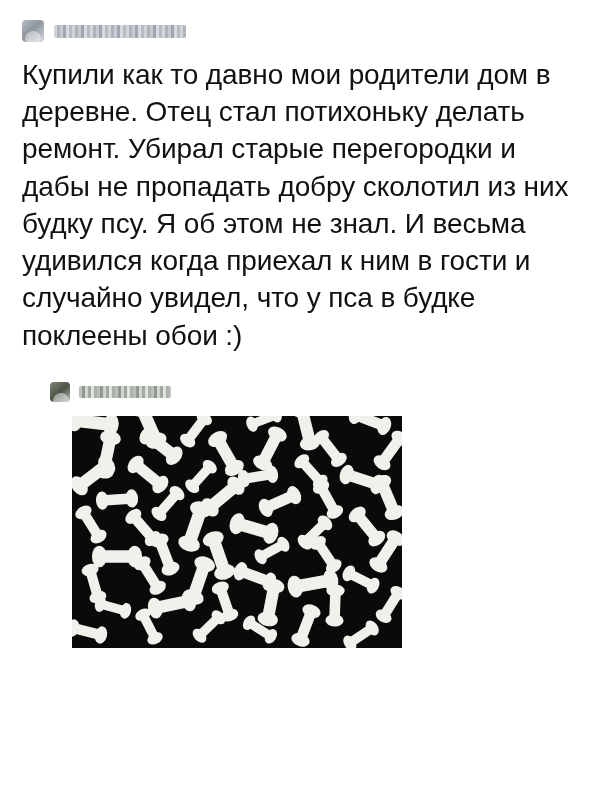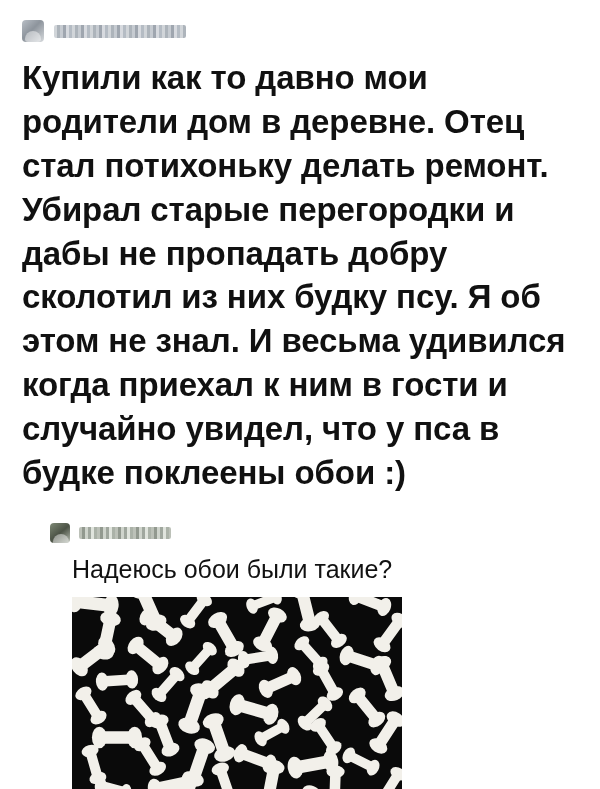--- a/index.html
+++ b/index.html
@@ -80,23 +80,23 @@
         #b9beb5 0px, #b9beb5 3px,
         #8d948a 3px, #8d948a 6px,
         #cdd2ca 6px, #cdd2ca 9px,
         #9ba399 9px, #9ba399 12px,
         #dfe3dc 12px, #dfe3dc 15px,
         #a7aea4 15px, #a7aea4 18px);
   }
 
   .post-body {
     margin-top: 12px;
-    font-size: 33px;
+    font-size: 28px;
     line-height: 1.33;
-    font-weight: 700;
+    font-weight: 400;
     letter-spacing: -0.1px;
     color: #111111;
     max-width: 562px;
   }
 
   
   .reply {
     margin: 26px 0 0 0;
     padding-left: 50px;
   }
@@ -158,21 +158,20 @@
       <div class="name-blur w1"></div>
     </div>
     <div class="post-body">Купили как то давно мои родители дом в деревне. Отец стал потихоньку делать ремонт. Убирал старые перегородки и дабы не пропадать добру сколотил из них будку псу. Я об этом не знал. И весьма удивился когда приехал к ним в гости и случайно увидел, что у пса в будке поклеены обои :)</div>
   </div>
 
   <div class="reply">
     <div class="reply-header">
       <div class="avatar small"></div>
       <div class="name-blur w2"></div>
     </div>
-    <div class="reply-text">Надеюсь обои были такие?</div>
 
     <div class="photo-wrap">
       <div class="photo" id="bone-photo" style="background: rgb(10, 10, 10);">
           <div class="bone" style="left: 4.35878px; top: 0.992648px; background: rgb(242, 240, 234); transform: rotate(7deg) scale(1.17);"></div>
           <div class="bone" style="left: 60.4106px; top: 3.29203px; background: rgb(242, 240, 234); transform: rotate(66deg) scale(1.14);"></div>
           <div class="bone" style="left: 107.044px; top: 7.97373px; background: rgb(242, 240, 234); transform: rotate(-53deg) scale(0.89);"></div>
           <div class="bone" style="left: 174.899px; top: -1.40966px; background: rgb(242, 240, 234); transform: rotate(-21deg) scale(0.83);"></div>
           <div class="bone" style="left: 217.008px; top: 4.73684px; background: rgb(242, 240, 234); transform: rotate(76deg) scale(1.1);"></div>
           <div class="bone" style="left: 281.377px; top: -1.36287px; background: rgb(242, 240, 234); transform: rotate(21deg) scale(0.99);"></div>
           <div class="bone" style="left: 18.1046px; top: 32.701px; background: rgb(242, 240, 234); transform: rotate(-78deg) scale(1.1);"></div>

